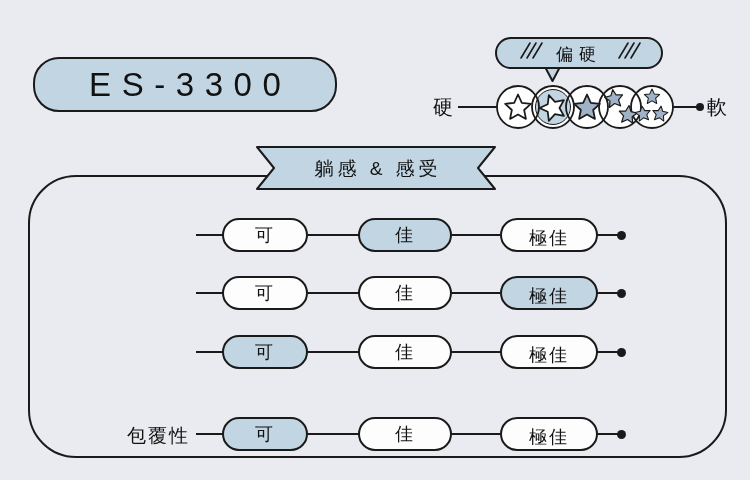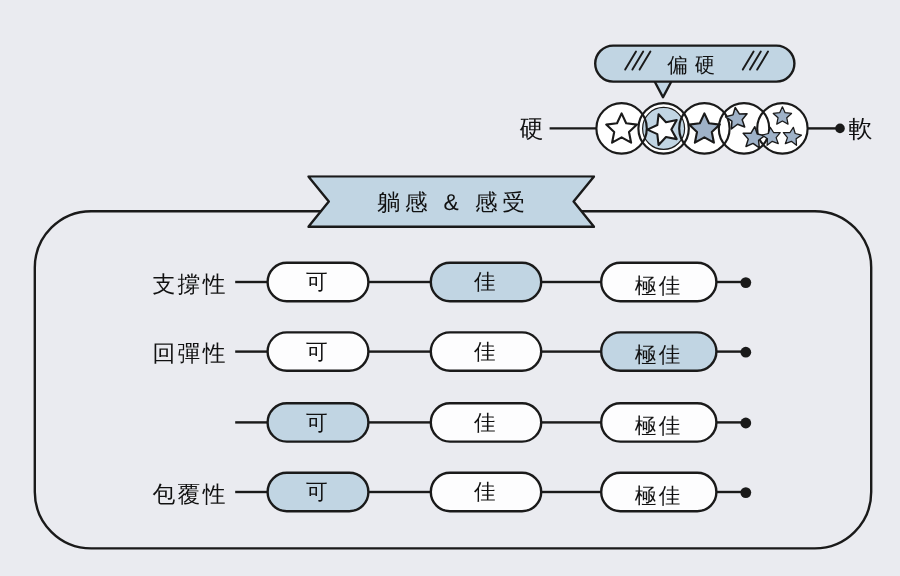--- a/index.html
+++ b/index.html
@@ -92,27 +92,30 @@
     color:var(--text,#111);
   }
   .pill.selected{background:var(--accent-fill,#c1d5e3);}
   .pill.p1{left:222px;width:86px;}
   .pill.p2{left:358px;width:94px;}
   .pill.p3{left:500px;width:98px;align-items:flex-end;}
   .end-dot{
     position:absolute;left:617px;top:15.5px;width:9px;height:9px;
     border-radius:50%;background:var(--outline,#1a1a1a);
   }
-  .row-1{top:215px;} .row-2{top:273px;} .row-3{top:332px;} .row-4{top:390px;}
+  .row-1{top:215px;} .row-2{top:273px;} .row-3{top:332px;} .row-4{top:414px;}
 </style>
 </head>
 <body>
 
 <div class="stage">
 
+  <div class="model-badge">
+    <span>ES-3300</span>
+  </div>
 
   <svg class="firmness-svg" width="320" height="110" viewBox="0 0 320 110">
     <defs>
       <path id="star" d="M0,-10 L2.82,-3.88 L9.51,-3.09 L4.56,1.48 L5.88,8.09 L0,4.8 L-5.88,8.09 L-4.56,1.48 L-9.51,-3.09 L-2.82,-3.88 Z"></path>
     </defs>
 
     <path class="bubble-tail" d="M119,35 L127.5,51 L136,35 Z"></path>
     <rect class="bubble-shape" x="71" y="8" width="166" height="30" rx="15"></rect>
     <g>
       <path class="hatch" d="M96,28 L105,13"></path>
@@ -166,36 +169,34 @@
   </svg>
 
   <div class="panel"></div>
 
   <svg class="banner-svg" width="240" height="44" viewBox="0 0 240 44">
     <polygon class="banner-shape" points="1,1 239,1 222,22 239,43 1,43 18,22"></polygon>
     <text x="122" y="29" text-anchor="middle">躺感 &amp; 感受</text>
   </svg>
 
   <div class="rating-row row-1">
-    <div class="row-label">支撐性</div>
     <div class="track"></div>
     <div class="pill p1">
         <span>可</span>
       </div>
     <div class="pill p2 selected">
         <span>佳</span>
       </div>
     <div class="pill p3">
         <span>極佳</span>
       </div>
     <div class="end-dot"></div>
   </div>
 
   <div class="rating-row row-2">
-    <div class="row-label">回彈性</div>
     <div class="track"></div>
     <div class="pill p1">
         <span>可</span>
       </div>
     <div class="pill p2">
         <span>佳</span>
       </div>
     <div class="pill p3 selected">
         <span>極佳</span>
       </div>

